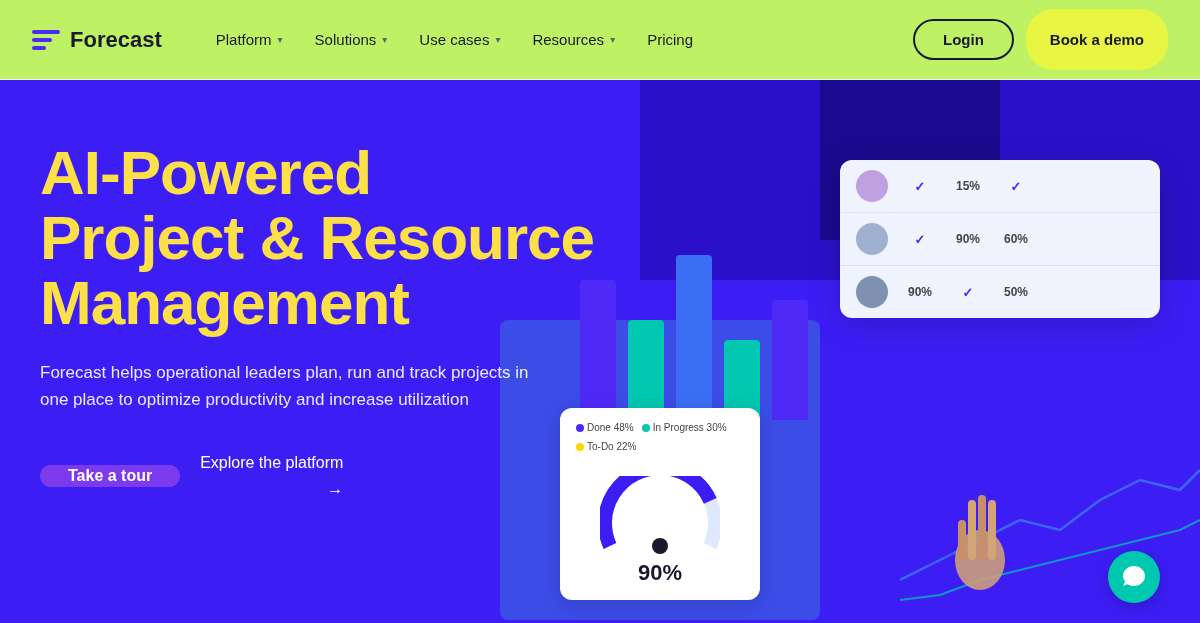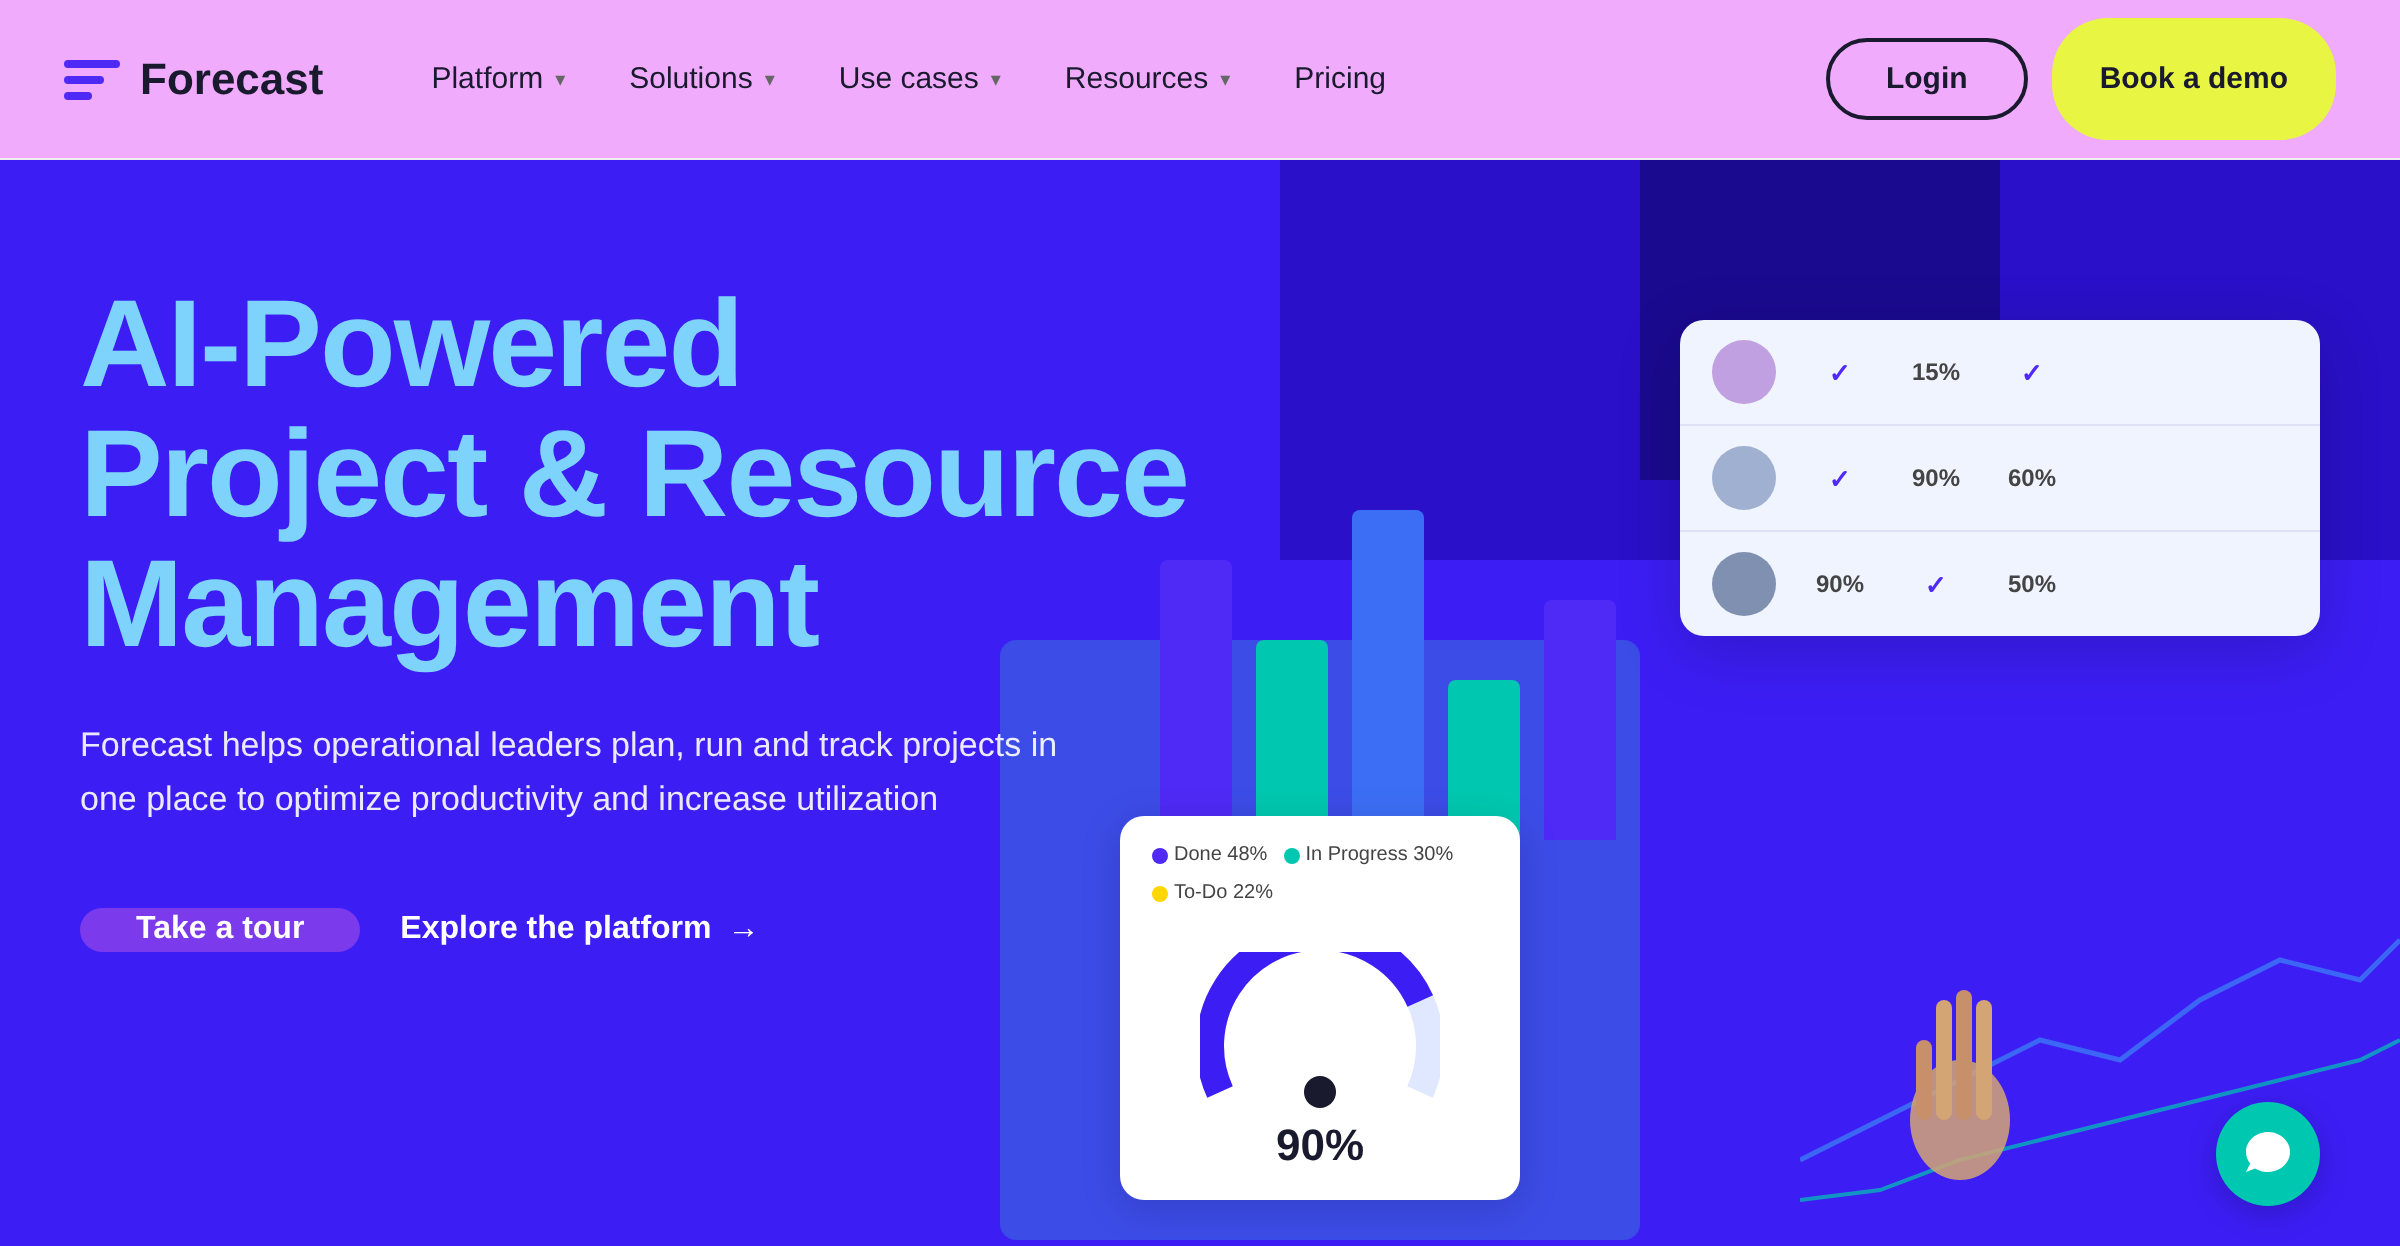--- a/index.html
+++ b/index.html
@@ -1,20 +1,20 @@
 <!DOCTYPE html>
 <html><head>
   <meta charset="utf-8">
   <style>
     * { margin: 0; padding: 0; box-sizing: border-box; }
     body { width: 1200px; height: 623px; overflow: hidden; font-family: -apple-system, BlinkMacSystemFont, 'Segoe UI', sans-serif; }
 
     
     .navbar {
-      background: #f0abfc;
+      background: #bef264;
       height: 80px;
       display: flex;
       align-items: center;
       padding: 0 32px;
       border-bottom: 1px solid #eee;
       position: relative;
       z-index: 10;
     }
     .logo-area {
       display: flex;
@@ -113,21 +113,21 @@
       background: #2a10c8;
     }
     .hero-content {
       position: relative;
       z-index: 5;
       max-width: 580px;
     }
     .hero-title {
       font-size: 62px;
       font-weight: 800;
-      color: #7dd3fc;
+      color: #fde047;
       line-height: 1.05;
       letter-spacing: -1px;
       margin-bottom: 24px;
     }
     .hero-sub {
       font-size: 17px;
       color: rgba(255,255,255,0.9);
       line-height: 1.6;
       margin-bottom: 40px;
       max-width: 520px;
@@ -143,27 +143,28 @@
       border: none;
       border-radius: 30px;
       color: #fff;
       font-size: 16px;
       font-weight: 600;
       cursor: pointer;
     }
     .btn-explore {
       color: #fff;
       font-size: 16px;
-      font-weight: 700;
+      font-weight: 400;
       cursor: pointer;
       background: none;
       border: none;
       display: flex;
       align-items: flex-end;
       gap: 8px;
+      flex-direction: column;
     }
 
     
     .hero-visual {
       position: absolute;
       right: 0;
       top: 60px;
       width: 700px;
       height: 480px;
     }

